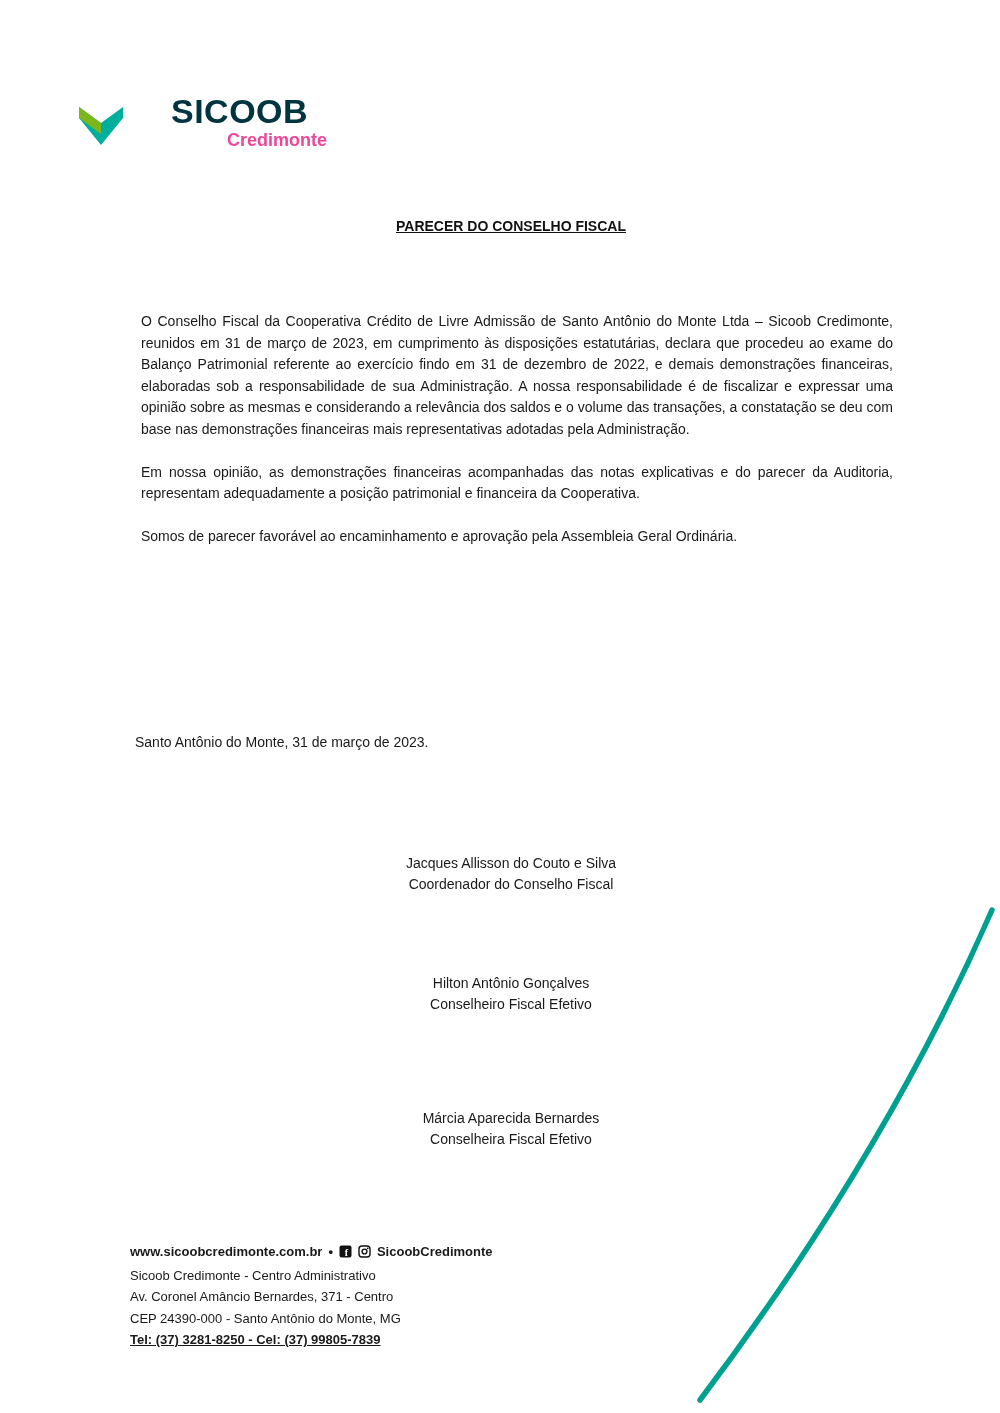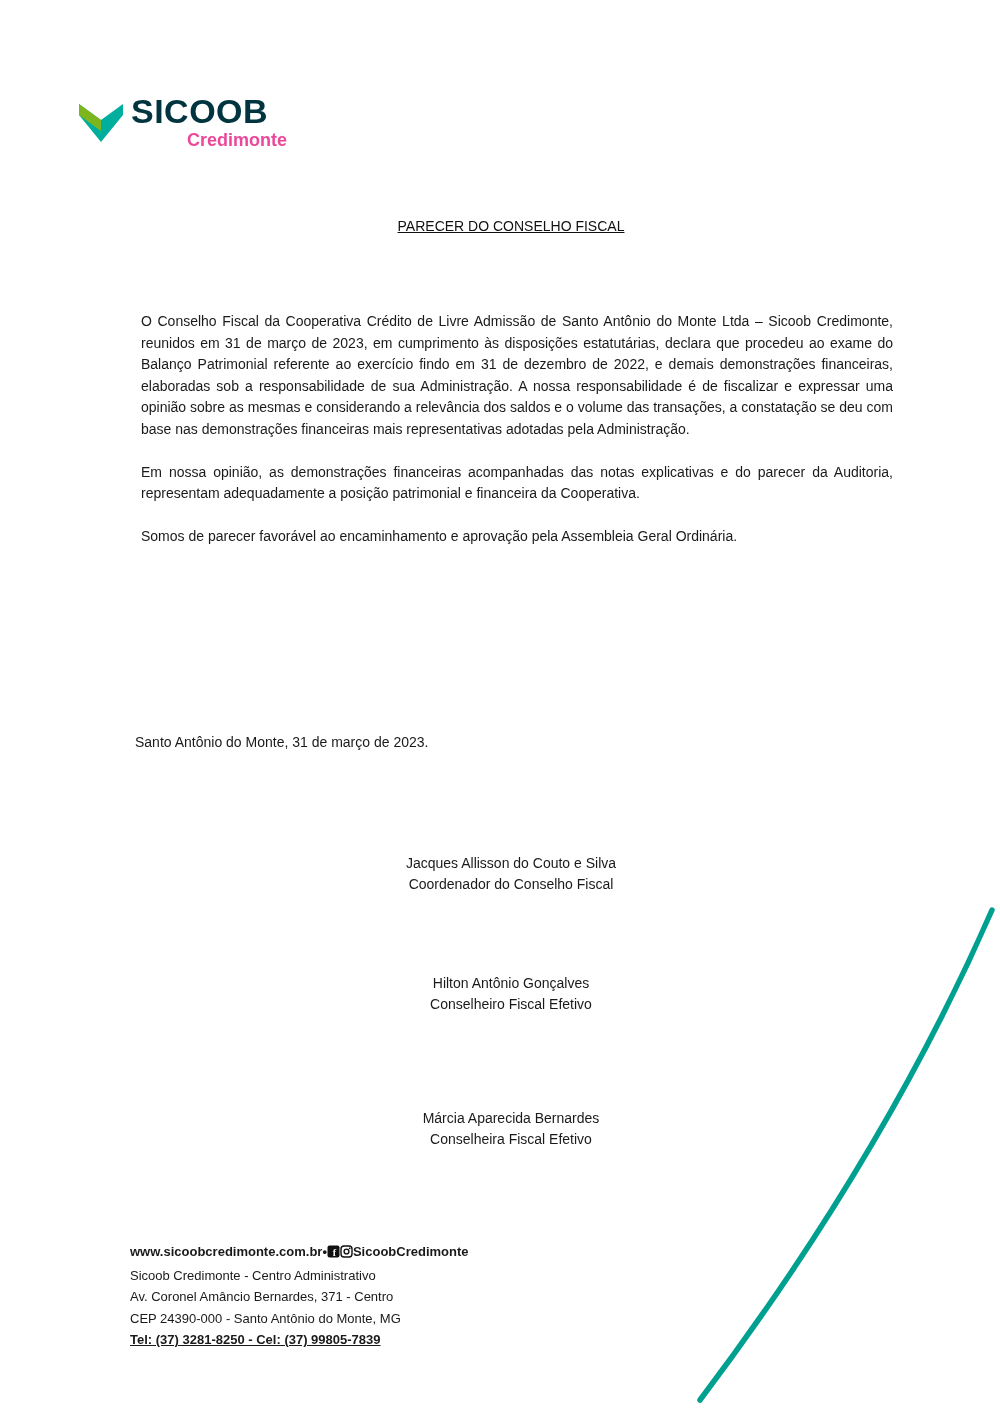--- a/index.html
+++ b/index.html
@@ -17,21 +17,22 @@
     overflow: hidden;
     color: #1a1a1a;
   }
 
   
   .logo {
     position: absolute;
     left: 78px;
     top: 94px;
     display: flex;
-    align-items: center;
+    align-items: flex-end;
+    gap: 40px;
   }
   .logo-icon {
     margin-right: 7px;
     margin-top: 5px;
     display: block;
   }
   .logo-text { display: flex; flex-direction: column; }
   .brand {
     font-size: 34px;
     font-weight: bold;
@@ -49,21 +50,21 @@
   }
 
   
   .doc-title {
     position: absolute;
     left: 135px;
     width: 752px;
     top: 218px;
     text-align: center;
     font-size: 14px;
-    font-weight: normal;
+    font-weight: bold;
     text-decoration: underline;
     color: #111;
   }
 
   
   .body-text {
     position: absolute;
     left: 141px;
     top: 311px;
     width: 752px;
@@ -98,20 +99,21 @@
     position: absolute;
     left: 130px;
     top: 1241px;
     font-size: 13px;
     line-height: 21.5px;
   }
   .footer-line1 {
     display: flex;
     align-items: center;
     font-weight: bold;
+    gap: 6px;
     margin-bottom: 2px;
   }
   .bullet { font-size: 13px; }
   .social-icon { display: inline-flex; align-items: center; }
   .tel-line {
     font-weight: bold;
     text-decoration: underline;
   }
 
   

